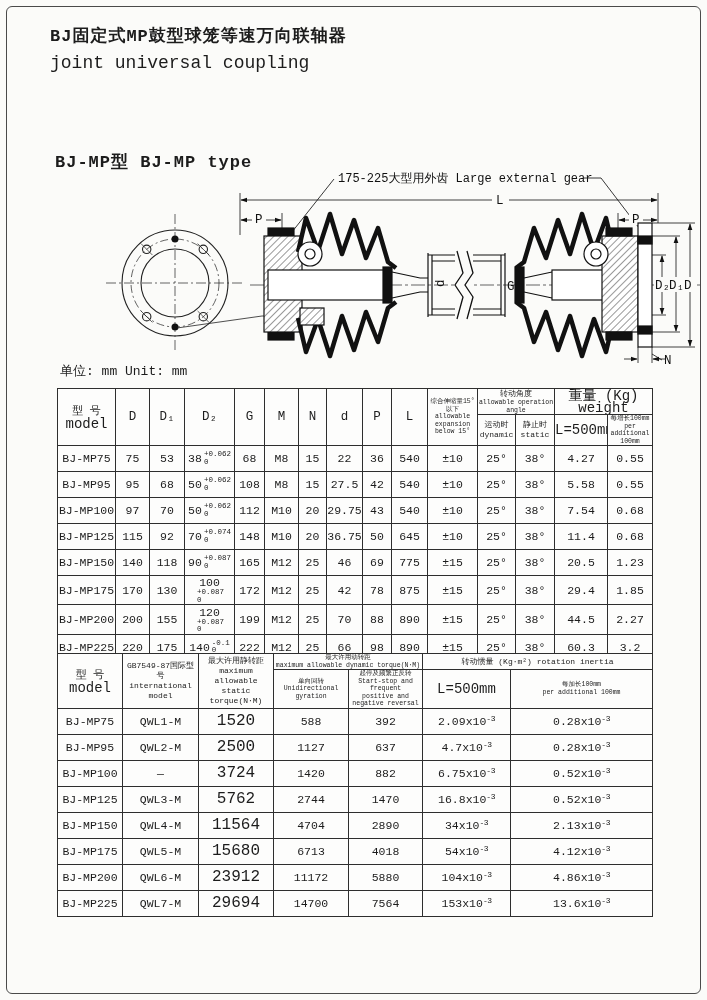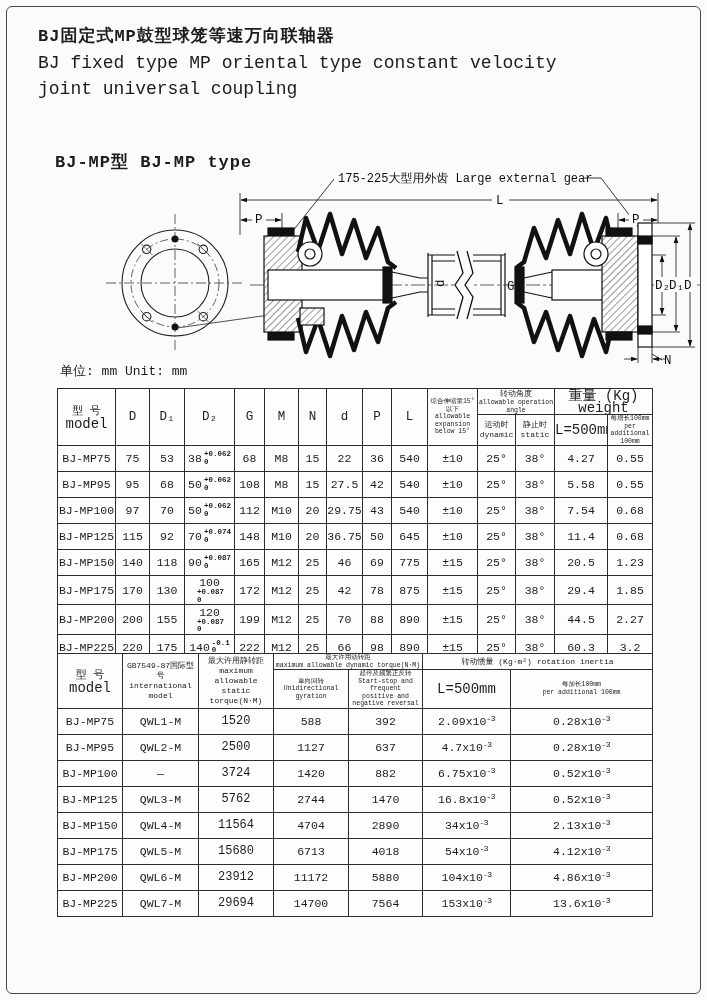--- a/index.html
+++ b/index.html
@@ -3,56 +3,55 @@
 <meta charset="utf-8">
 <style>
   html,body{margin:0;padding:0;}
   body{
     width:707px;height:1000px;position:relative;
     background:#fbfbf9;color:#1c1c1c;
     font-family:"Liberation Mono","DejaVu Sans Mono","DejaVu Sans",monospace;
     overflow:hidden;
   }
   .frame{position:absolute;inset:6px;border:1.5px solid #4a4a4a;border-radius:6px;pointer-events:none;}
-  .titleblock{position:absolute;left:38px;top:24px;line-height:26px;}
+  .titleblock{position:absolute;left:50px;top:24px;line-height:26px;}
   .title-zh{font-size:17px;font-weight:bold;letter-spacing:1px;}
   .title-en{font-size:18px;}
   .typelabel{position:absolute;left:55px;top:150px;font-size:17px;font-weight:bold;letter-spacing:1px;}
   .unitnote{position:absolute;left:60px;top:362px;font-size:13px;font-family:Liberation Mono, monospace;}
   svg text{font-family:"Liberation Mono","DejaVu Sans Mono","DejaVu Sans",monospace;fill:#111;}
   .dt{font-size:12.5px;}
   .ct{font-size:12px;}
   table{border-collapse:collapse;table-layout:fixed;position:absolute;left:57px;background:#fdfdfc;}
   #table1{top:388px;width:595px;}
   #table2{top:653px;width:595px;}
   table,td,th{border:1px solid #2e2e2e;}
   table{border-width:1.5px;}
   th,td{padding:0;text-align:center;vertical-align:middle;font-weight:normal;overflow:hidden;}
   #table1 td{height:25px;font-size:11.5px;}
   #table2 td{height:25px;font-size:11.5px;}
-  #table2 td:nth-child(3){font-size:12px;}
+  #table2 td:nth-child(3){font-size:16px;}
   .hz{font-size:11px;line-height:14px;}
   .he{font-size:14px;line-height:12px;}
   .hs{font-size:8px;line-height:10px;}
   .ht{font-size:6.5px;line-height:7.5px;}
   .h-letter{font-size:12.5px;}
   .tolcell{vertical-align:middle;}
   .tolcell span:first-child{display:inline-block;vertical-align:middle;}
-  .tol{display:inline-flex;flex-direction:column;font-size:7.5px;line-height:7.5px;text-align:left;margin-left:2px;vertical-align:middle;font-weight:bold;}
+  .tol{display:inline-flex;flex-direction:column;font-size:7.5px;line-height:7.5px;text-align:left;margin-left:2px;vertical-align:middle;}
   .tol i{font-style:normal;}
   #table2 sup{font-size:8px;vertical-align:4px;letter-spacing:-0.5px;}
 </style>
 </head>
 <body>
 
 <div class="frame"></div>
 
 <div class="titleblock">
   <div class="title-zh">BJ固定式MP鼓型球笼等速万向联轴器</div>
-  <div class="title-en">BJ fixed type MP oriental type constant velocity</div>
   <div class="title-en">joint universal coupling</div>
 </div>
 
 <div class="typelabel">BJ-MP型 BJ-MP type</div>
 
 <svg width="707" height="205" viewBox="0 0 707 205" style="position:absolute;left:0;top:163px;">
   <defs>
     <pattern id="h45" patternUnits="userSpaceOnUse" width="5" height="5" patternTransform="rotate(45)">
       <rect width="5" height="5" fill="#fff"></rect>
       <line x1="0" y1="0" x2="0" y2="5" stroke="#333" stroke-width="1"></line>

